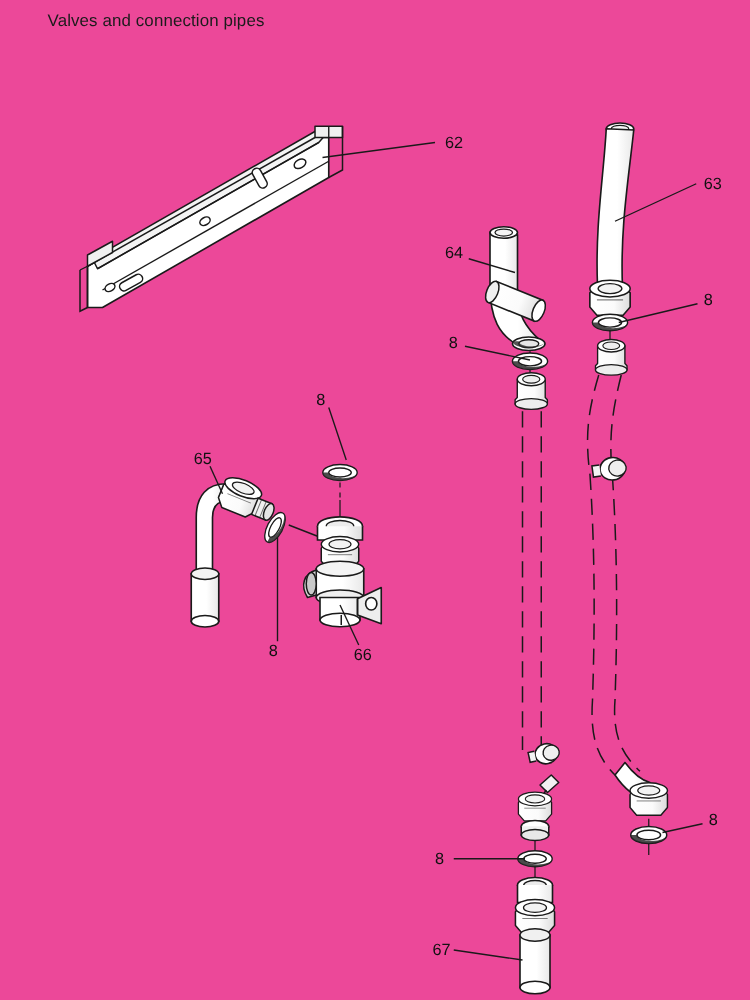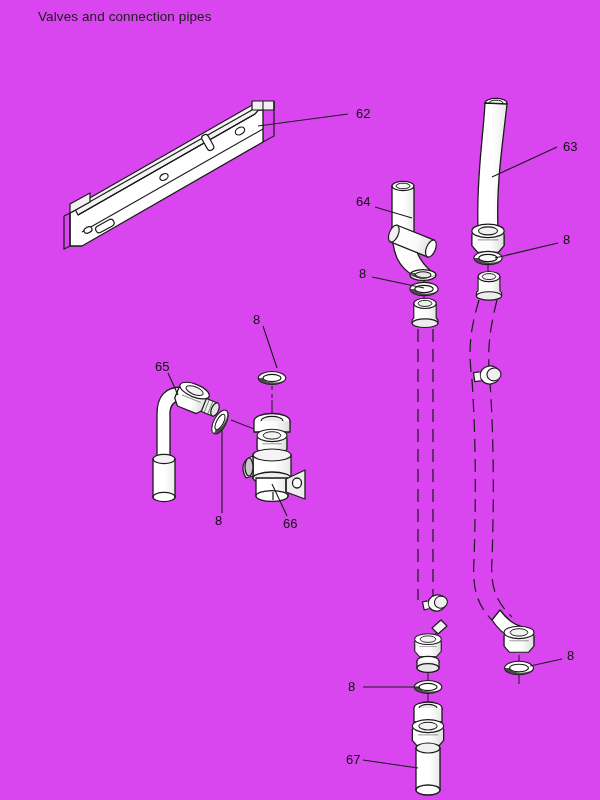--- a/index.html
+++ b/index.html
@@ -8,21 +8,21 @@
     padding: 0;
     background: #ffffff;
   }
   body {
     font-family: "Liberation Sans", sans-serif;
   }
   #page {
     position: relative;
     width: 600px;
     height: 800px;
-    background: #d946ef;
+    background: #ec4899;
     overflow: hidden;
   }
   #page-title {
     position: absolute;
     left: 38px;
     top: 9px;
     font-size: 13.5px;
     color: #1b1b1b;
     letter-spacing: 0.1px;
     white-space: nowrap;

